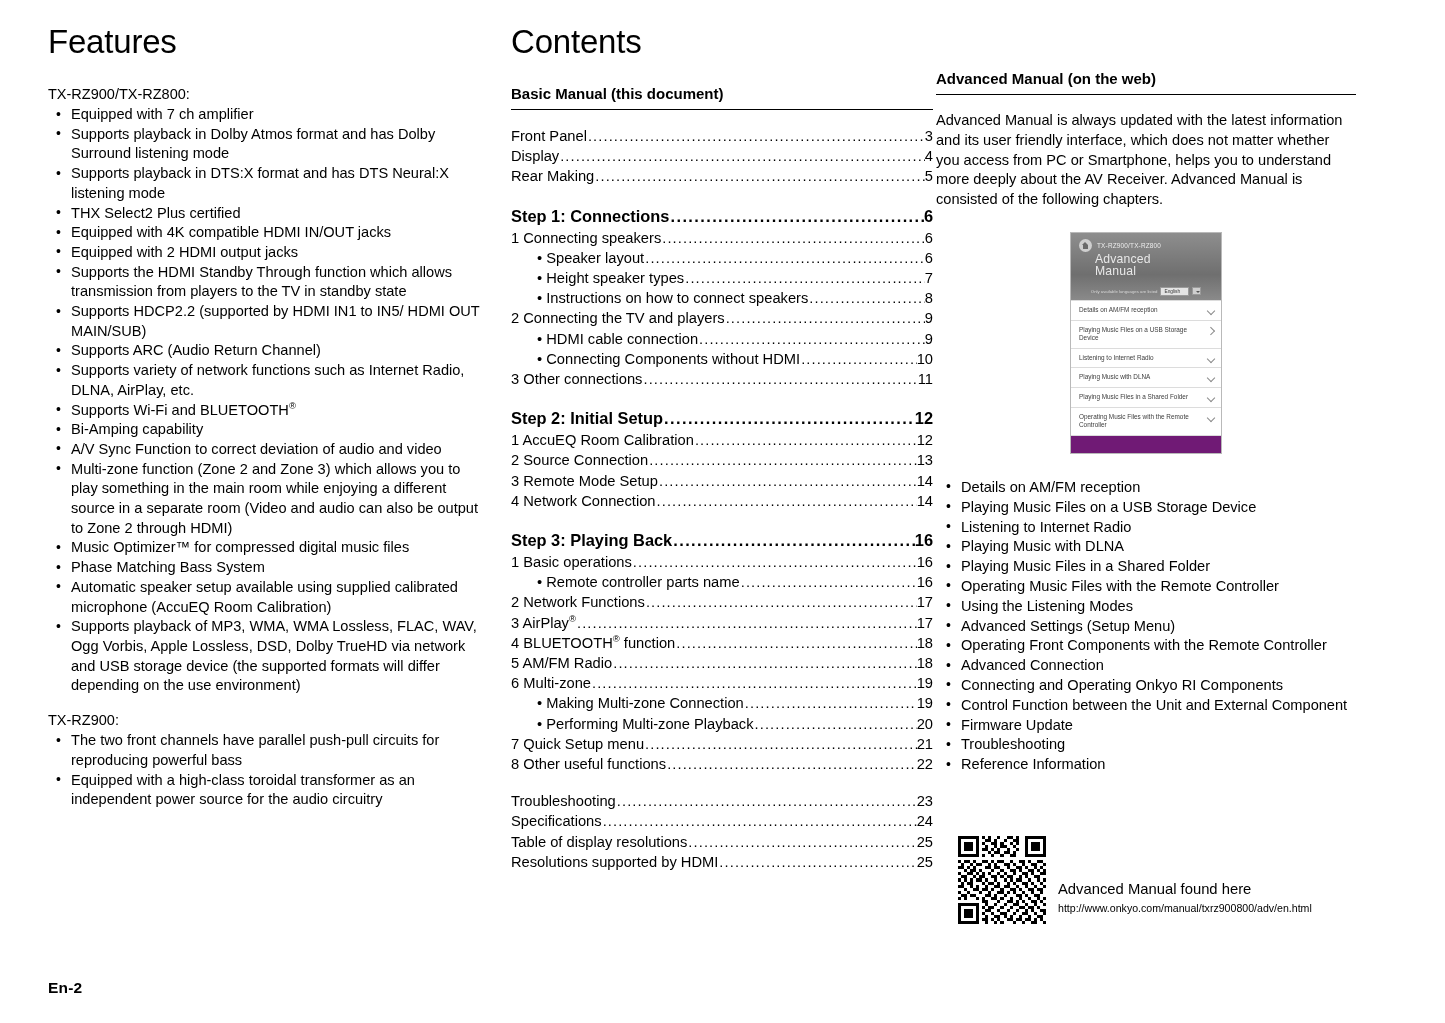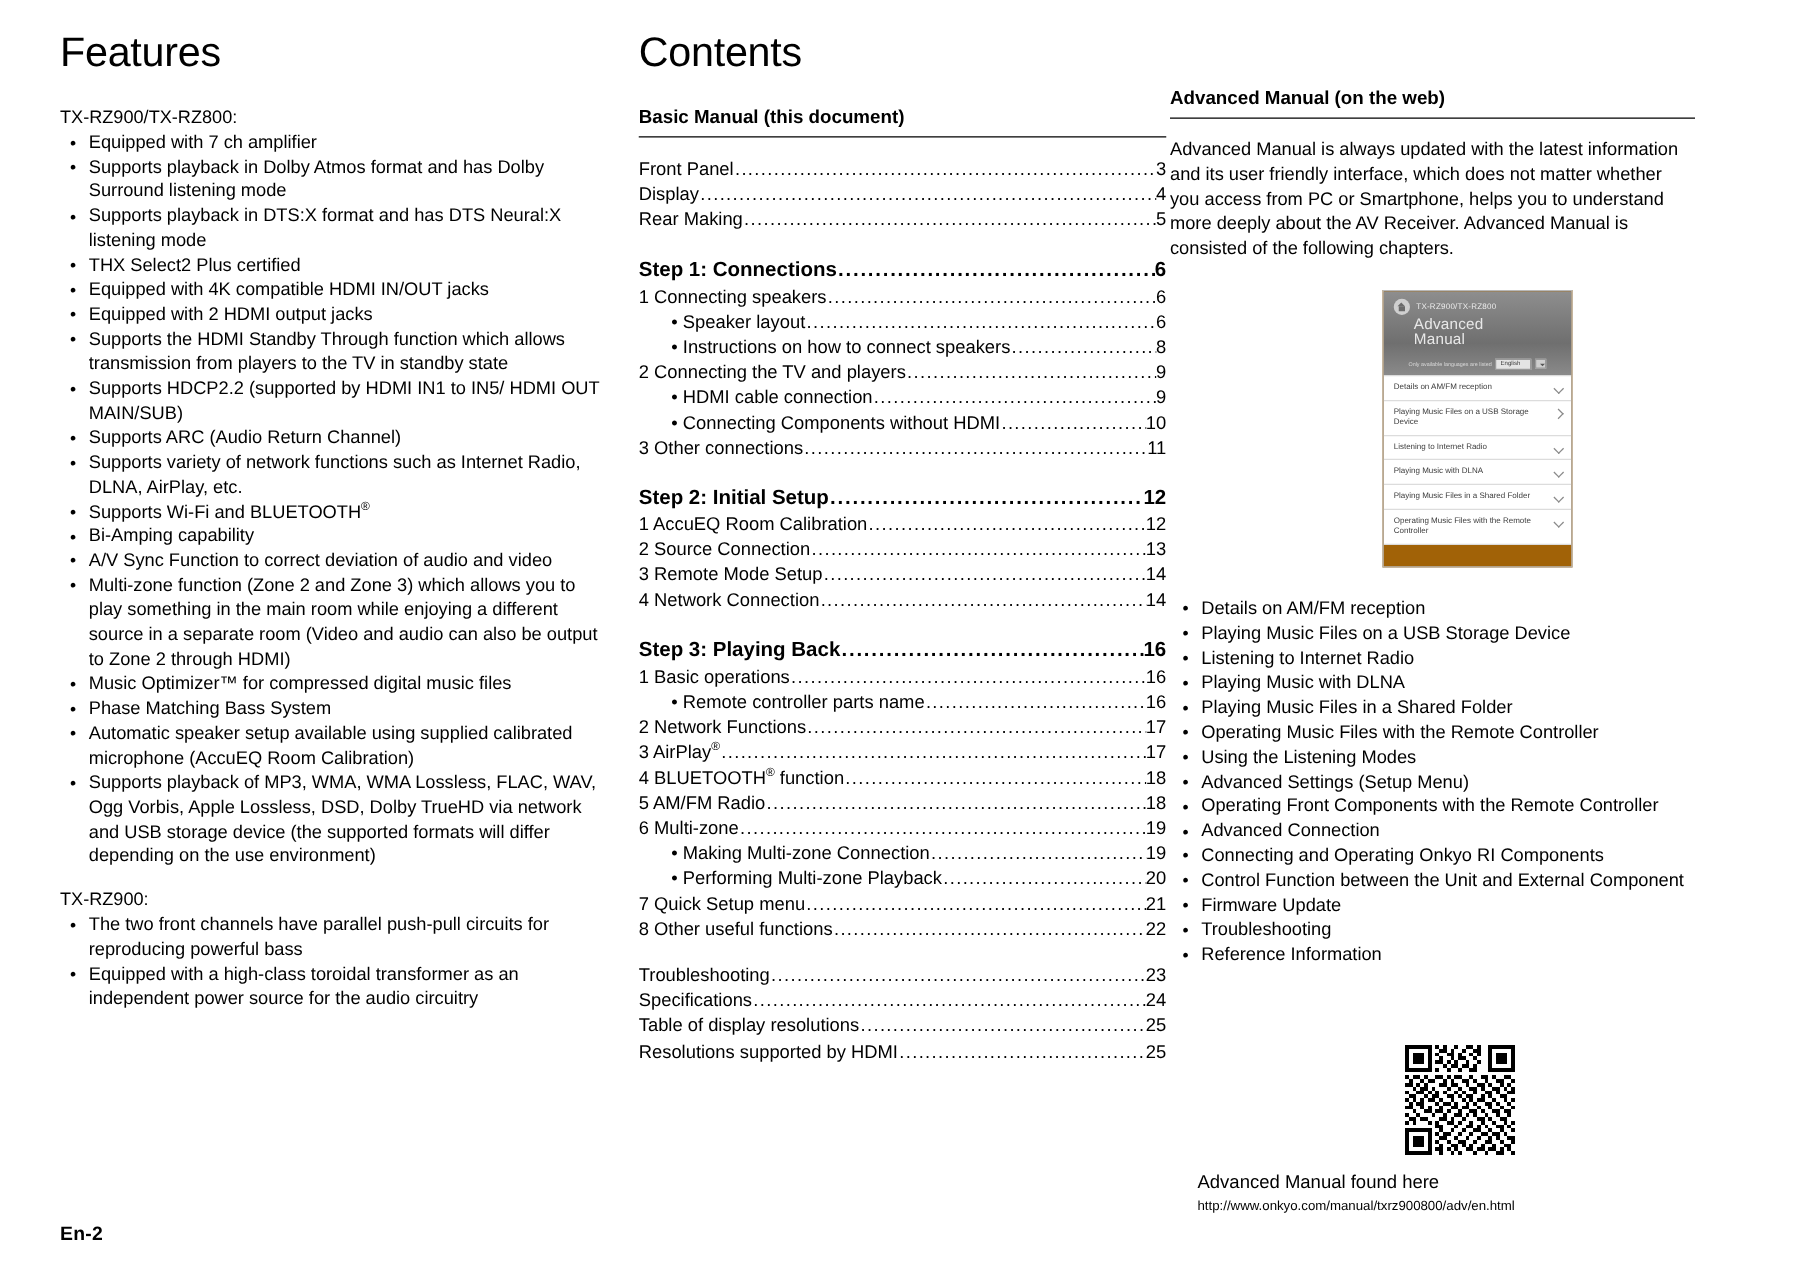--- a/index.html
+++ b/index.html
@@ -116,25 +116,24 @@
   }
 
   
   .thumb-wrap {
     margin: 22px auto 0 auto;
     width: 152px;
   }
   .thumb {
     width: 152px;
     height: 222px;
-    background: #a16207;
+    background: #701a75;
     border: 1px solid #b9b9b9;
     overflow: hidden;
     position: relative;
-    margin-left: 36px;
   }
   .thumb-header {
     height: 67px;
     background: linear-gradient(180deg, #8e8e8e 0%, #7b7b7b 38%, #6f6f6f 62%, #8a8a8a 100%);
     position: relative;
     padding: 6px 8px 0 8px;
   }
   .th-top { display: flex; align-items: center; gap: 5px; }
   .home-ic {
     width: 13px; height: 13px; border-radius: 50%;
@@ -267,21 +266,20 @@
   }
 
   
   .qr-block {
     position: absolute;
     left: 958px;
     top: 836px;
     display: flex;
     align-items: flex-end;
     gap: 12px;
-    flex-direction: column;
   }
   .qr-code { width: 88px; height: 88px; display: block; }
   .qr-text { padding-bottom: 8px; }
   .qr-title { font-size: 14.8px; line-height: 20px; }
   .qr-url { font-size: 10.6px; line-height: 15px; margin-top: 2px; }
 
   
   .footer {
     position: absolute;
     left: 48px;
@@ -354,20 +352,25 @@
         </li>
         <li class="toc-row lvl1">
           <span class="lbl">1 Connecting speakers</span>
           <span class="dots"></span>
           <span class="pg">6</span>
         </li>
         <li class="toc-row sub">
           <span class="lbl">• Speaker layout</span>
           <span class="dots"></span>
           <span class="pg">6</span>
+        </li>
+        <li class="toc-row sub">
+          <span class="lbl">• Height speaker types</span>
+          <span class="dots"></span>
+          <span class="pg">7</span>
         </li>
         <li class="toc-row sub">
           <span class="lbl">• Instructions on how to connect speakers</span>
           <span class="dots"></span>
           <span class="pg">8</span>
         </li>
         <li class="toc-row lvl1">
           <span class="lbl">2 Connecting the TV and players</span>
           <span class="dots"></span>
           <span class="pg">9</span>

